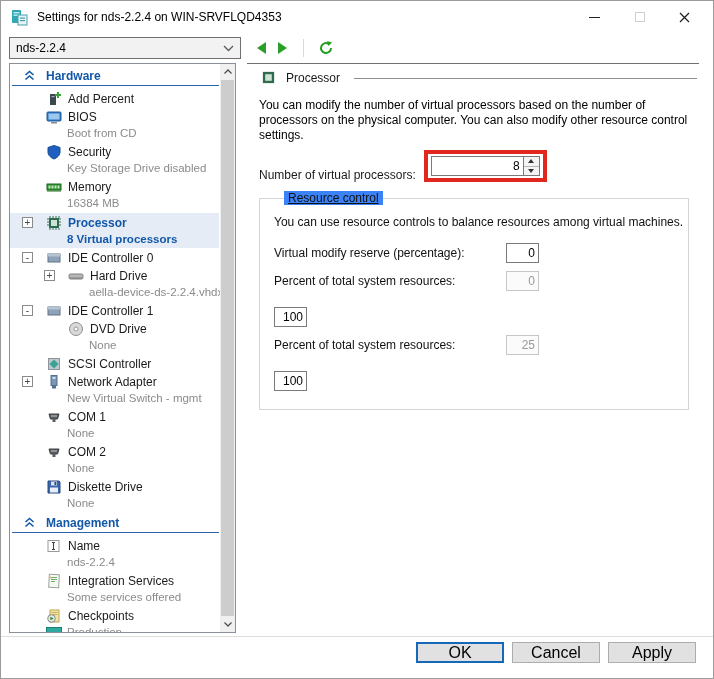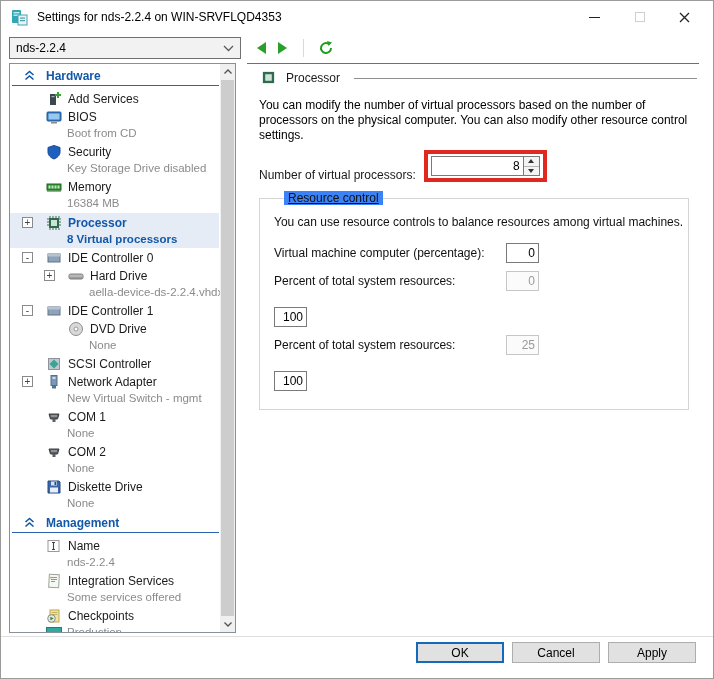--- a/index.html
+++ b/index.html
@@ -73,21 +73,21 @@
   .rc-row { display:flex; align-items:center; }
   .rc-label { width:232px; color:#111; }
   .rc-input { width:33px; height:20px; border:1px solid #7a7a7a; background:#fff; text-align:right; padding:0 3px;
               font-family:"Liberation Sans", sans-serif; font-size:12px; color:#000; }
   .rc-input.dis { color:#9a9a9a; border-color:#c6c6c6; background:#fbfbfb; }
   .mt12 { margin-top:13px; } .mt8 { margin-top:8px; } .mt14 { margin-top:16px; }
   
   .foot-sep { position:absolute; left:0; right:0; bottom:41px; border-top:1px solid #dedede; }
   .footer { position:absolute; bottom:15px; right:17px; display:flex; gap:8px; }
   .btn { width:88px; height:21px; background:#e1e1e1; border:1px solid #adadad; font-family:"Liberation Sans", sans-serif;
-         font-size:12px; color:#000; display:flex; align-items:center; justify-content:center;text-align:center; }
+         font-size:16px; color:#000; display:flex; align-items:center; justify-content:center;text-align:center; }
   .btn.default { border:2px solid #1668b8; }
 </style>
 </head>
 <body>
 
 <div class="window">
 
   <div class="titlebar">
     <svg class="app-icon" viewBox="0 0 18 18">
       <rect x="1" y="2" width="9" height="13" rx="1" fill="#2fa8b4"></rect>
@@ -145,21 +145,21 @@
         <span class="hlbl">Hardware</span>
       </div>
 
       <div class="srow">
         <svg class="icon16" viewBox="0 0 16 16">
           <rect x="4" y="3" width="6" height="11" fill="#3c4750"></rect>
           <rect x="5.5" y="5" width="3" height="1.2" fill="#9fb0ba"></rect>
           <rect x="9" y="1" width="6" height="2" transform="rotate(90 12 2)" fill="none"></rect>
           <path d="M12 1 v6 M9 4 h6" stroke="#35a435" stroke-width="2"></path>
         </svg>
-        <span class="lbl">Add Services</span>
+        <span class="lbl">Add Percent</span>
       </div>
 
       <div class="srow">
         <svg class="icon16" viewBox="0 0 16 16">
           <rect x="1" y="3" width="14" height="9" rx="1" fill="#2f77c0" stroke="#1d5a9e"></rect>
           <rect x="2.5" y="4.5" width="11" height="6" fill="#9cc8ee"></rect>
           <rect x="5" y="13" width="6" height="1.5" fill="#8a8a8a"></rect>
         </svg>
         <span class="lbl">BIOS</span>
       </div>
@@ -367,21 +367,21 @@
             </span>
         </span>
       </span>
     </div>
 
     <div class="groupbox">
       <span class="legend">Resource control</span>
       <div class="rc-desc">You can use resource controls to balance resources among virtual machines.</div>
 
       <div class="rc-row mt12">
-        <span class="rc-label">Virtual machine computer (percentage):</span>
+        <span class="rc-label">Virtual modify reserve (percentage):</span>
         <input class="rc-input" value="0" style="">
       </div>
       <div class="rc-row mt8">
         <span class="rc-label">Percent of total system resources:</span>
         <input class="rc-input dis" disabled="" value="0" style="">
       </div>
       <div class="rc-row mt14">
         <input class="rc-input" value="100" style="">
       </div>
       <div class="rc-row mt8">

